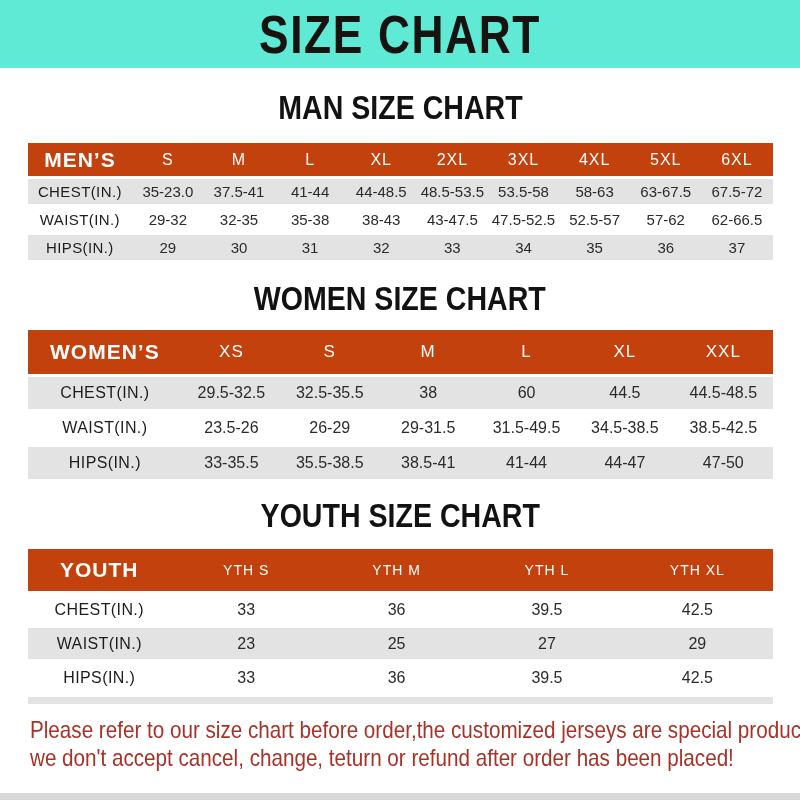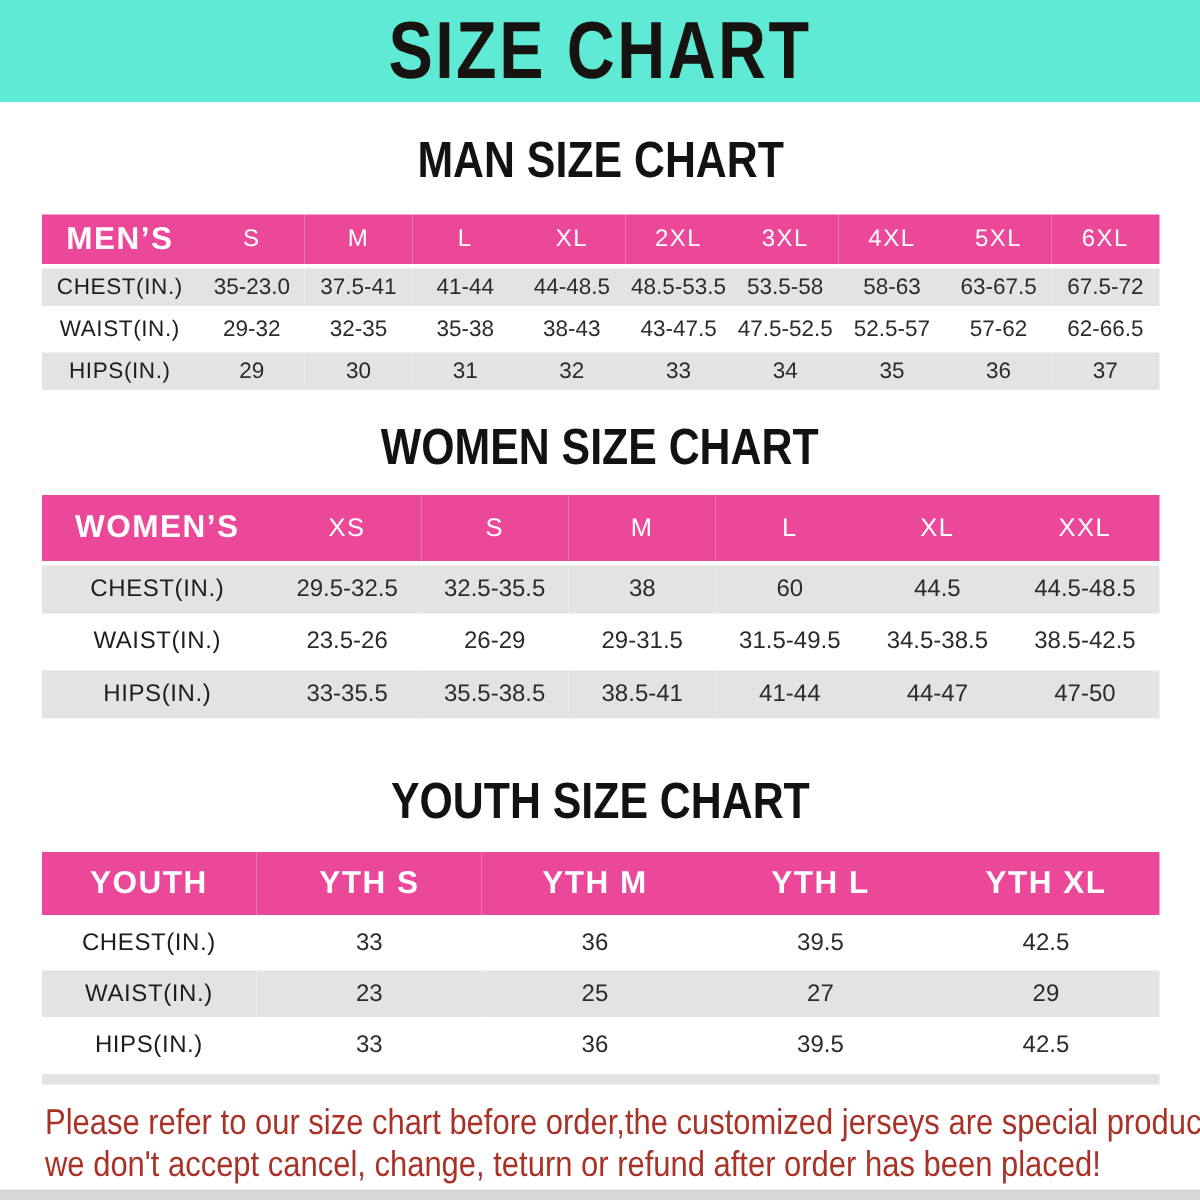--- a/index.html
+++ b/index.html
@@ -30,33 +30,33 @@
   .heading > span {
     display: inline-block;
     font-size: 34px; font-weight: 800; color: #121212;
     letter-spacing: 0px;
     transform: scaleX(0.84);
     white-space: nowrap;
     line-height: 38px;
   }
   .heading-men   { margin-top: 20px; margin-bottom: 14px; }
   .heading-women { margin-top: 16px; margin-bottom: 10px; }
-  .heading-youth { margin-top: 33px; margin-bottom: 12px; }
+  .heading-youth { margin-top: 14px; margin-bottom: 12px; }
 
   
   .size-table {
     width: 745px;
     margin: 0 auto;
     border-collapse: separate;
     border-spacing: 0 3px;
     table-layout: fixed;
     text-align: center;
   }
   .size-table thead th {
-    background: #ec4899;
+    background: #c2410c;
     color: #ffffff;
     font-weight: 400;
     vertical-align: middle;
   }
   .size-table thead th.lbl {
     font-weight: 800;
     font-size: 21px;
     letter-spacing: 1px;
     text-align: center;
   }
@@ -74,21 +74,21 @@
   .men thead th   { height: 31px; }
   .men tbody th, .men tbody td { height: 23px; }
   .men th.lbl     { width: 13.8%; }
 
   .women thead th { height: 42px; }
   .women thead th.col { font-size: 17px; }
   .women tbody th, .women tbody td { height: 30px; font-size: 16px; }
   .women th.lbl   { width: 20.5%; }
 
   .youth thead th { height: 40px; }
-  .youth thead th.col { font-size: 21px; font-weight: bold; }
+  .youth thead th.col { font-size: 14px; }
   .youth tbody th, .youth tbody td { height: 29px; font-size: 16px; }
   .youth th.lbl   { width: 19%; }
 
   .youth-bottom-bar {
     width: 745px; height: 7px; margin: 1px auto 0;
     background: #E3E3E3;
   }
 
   
   .disclaimer {

